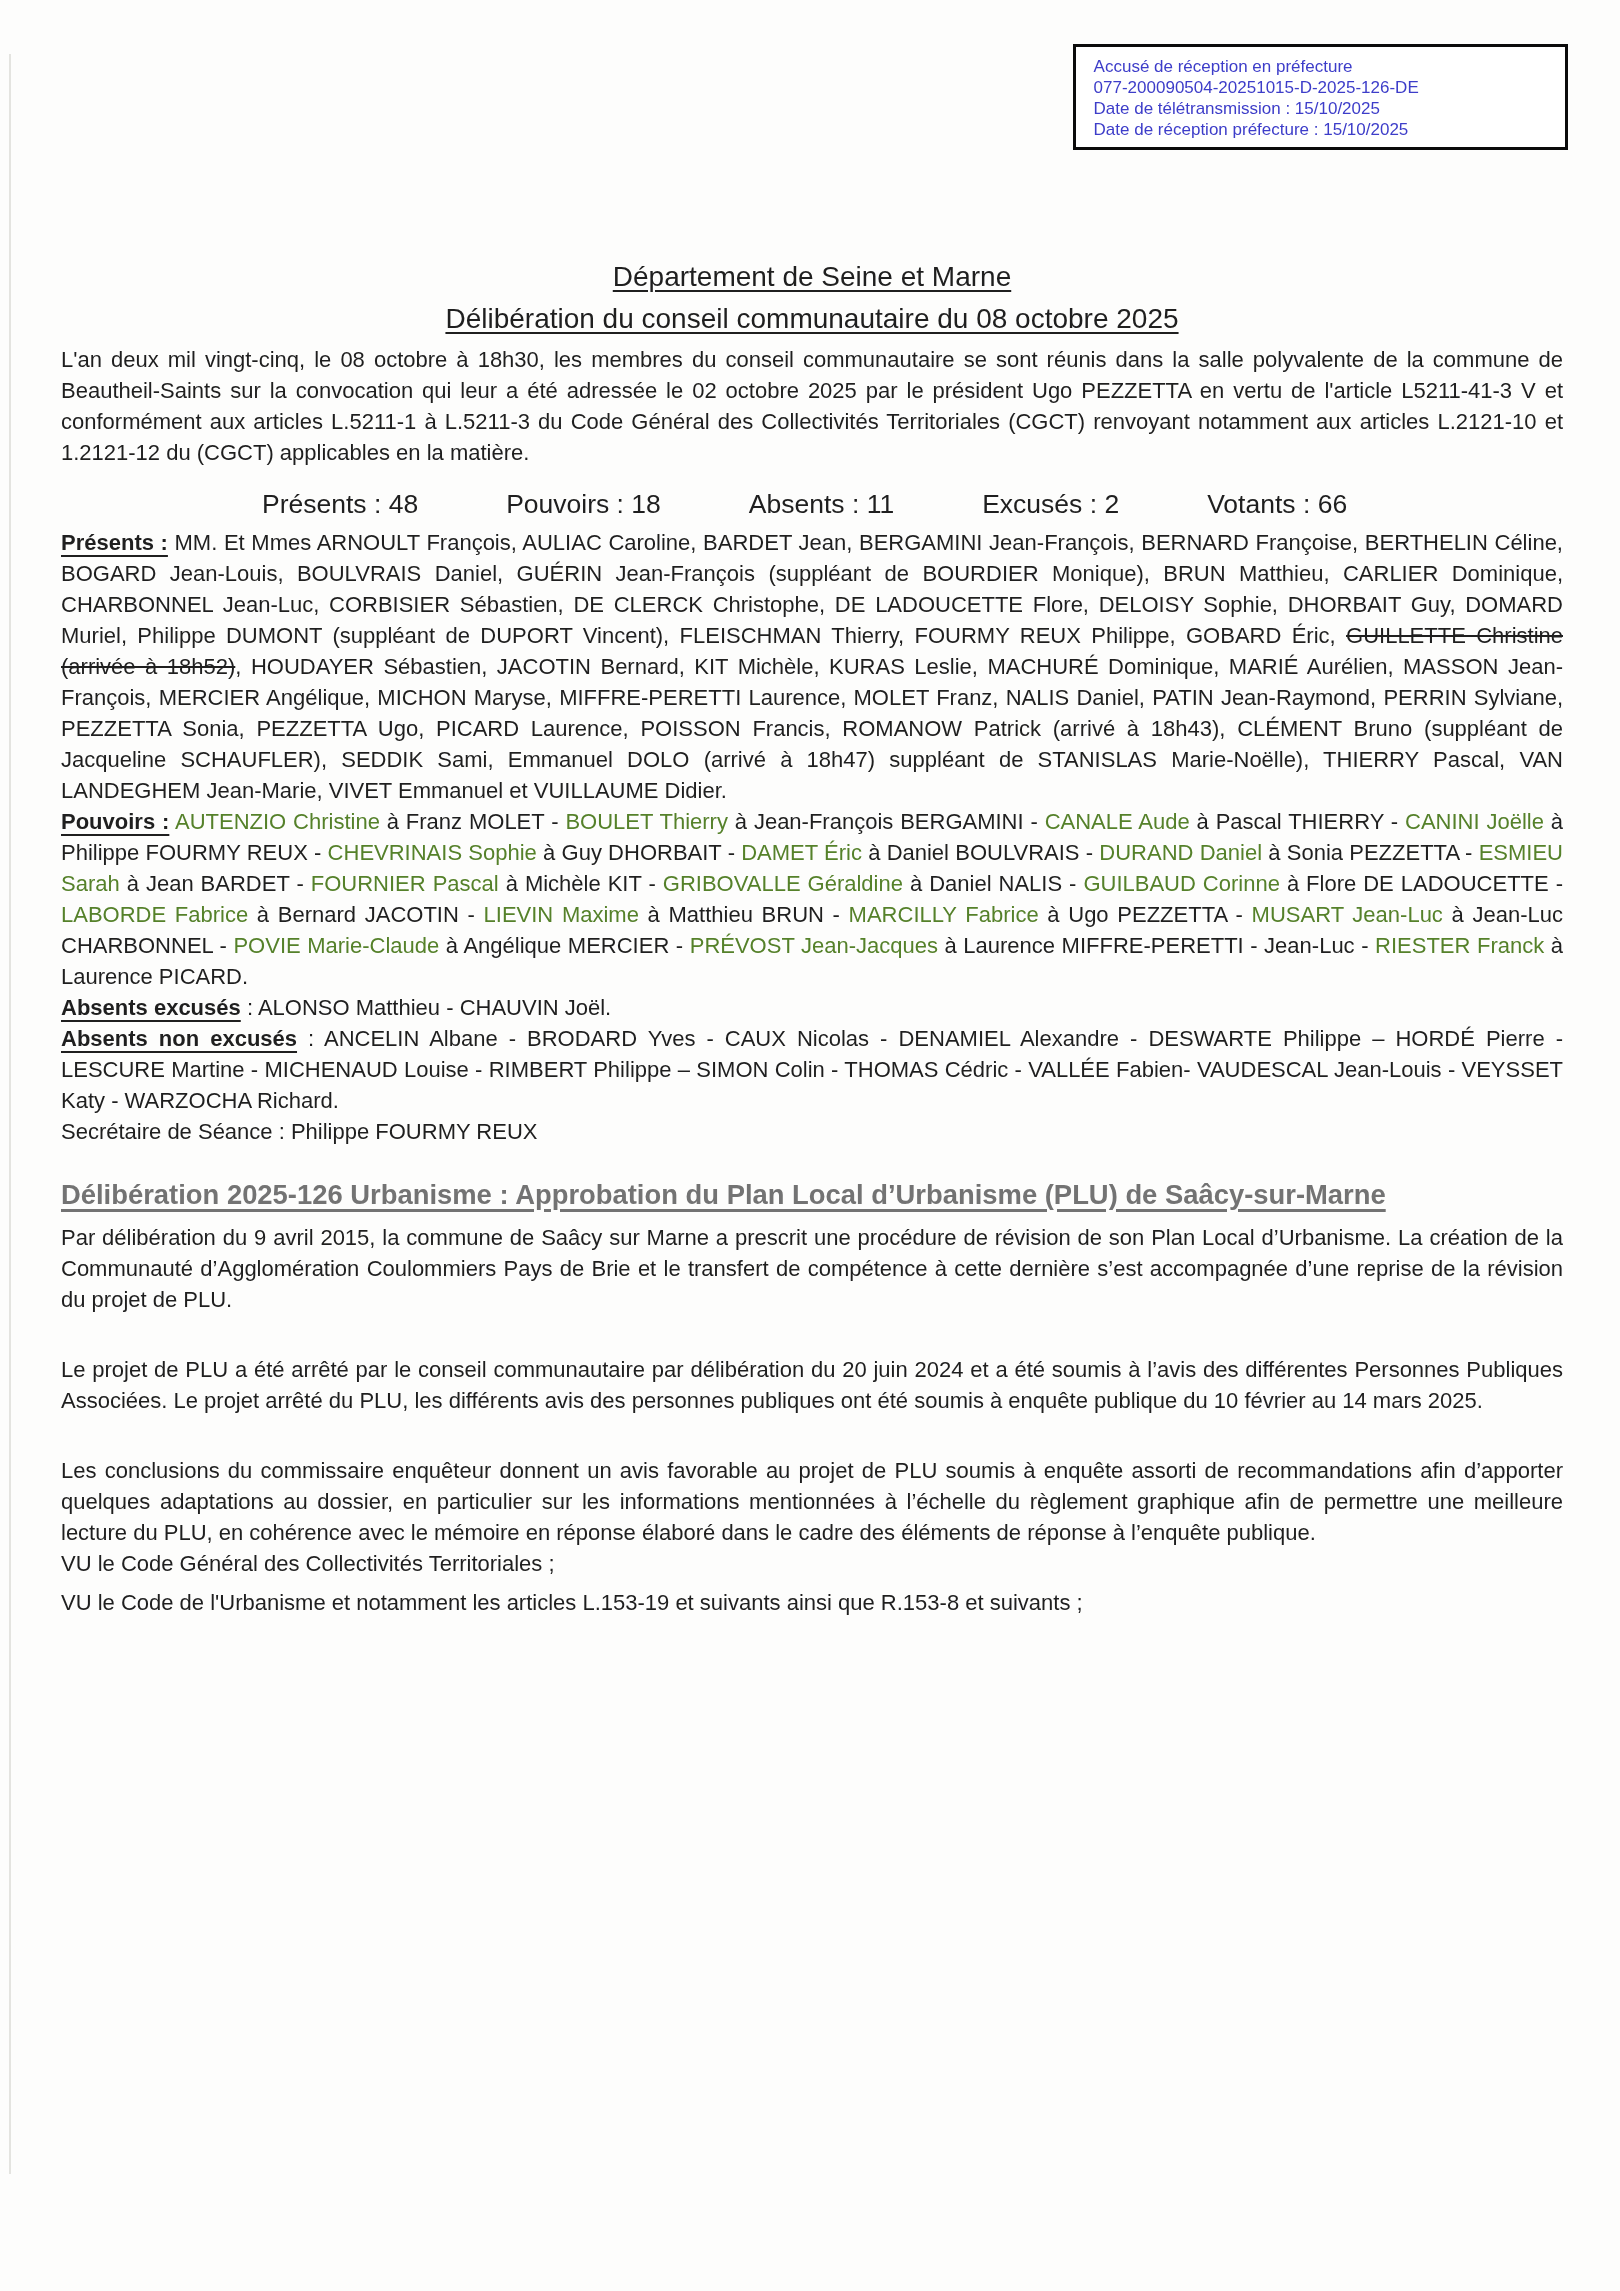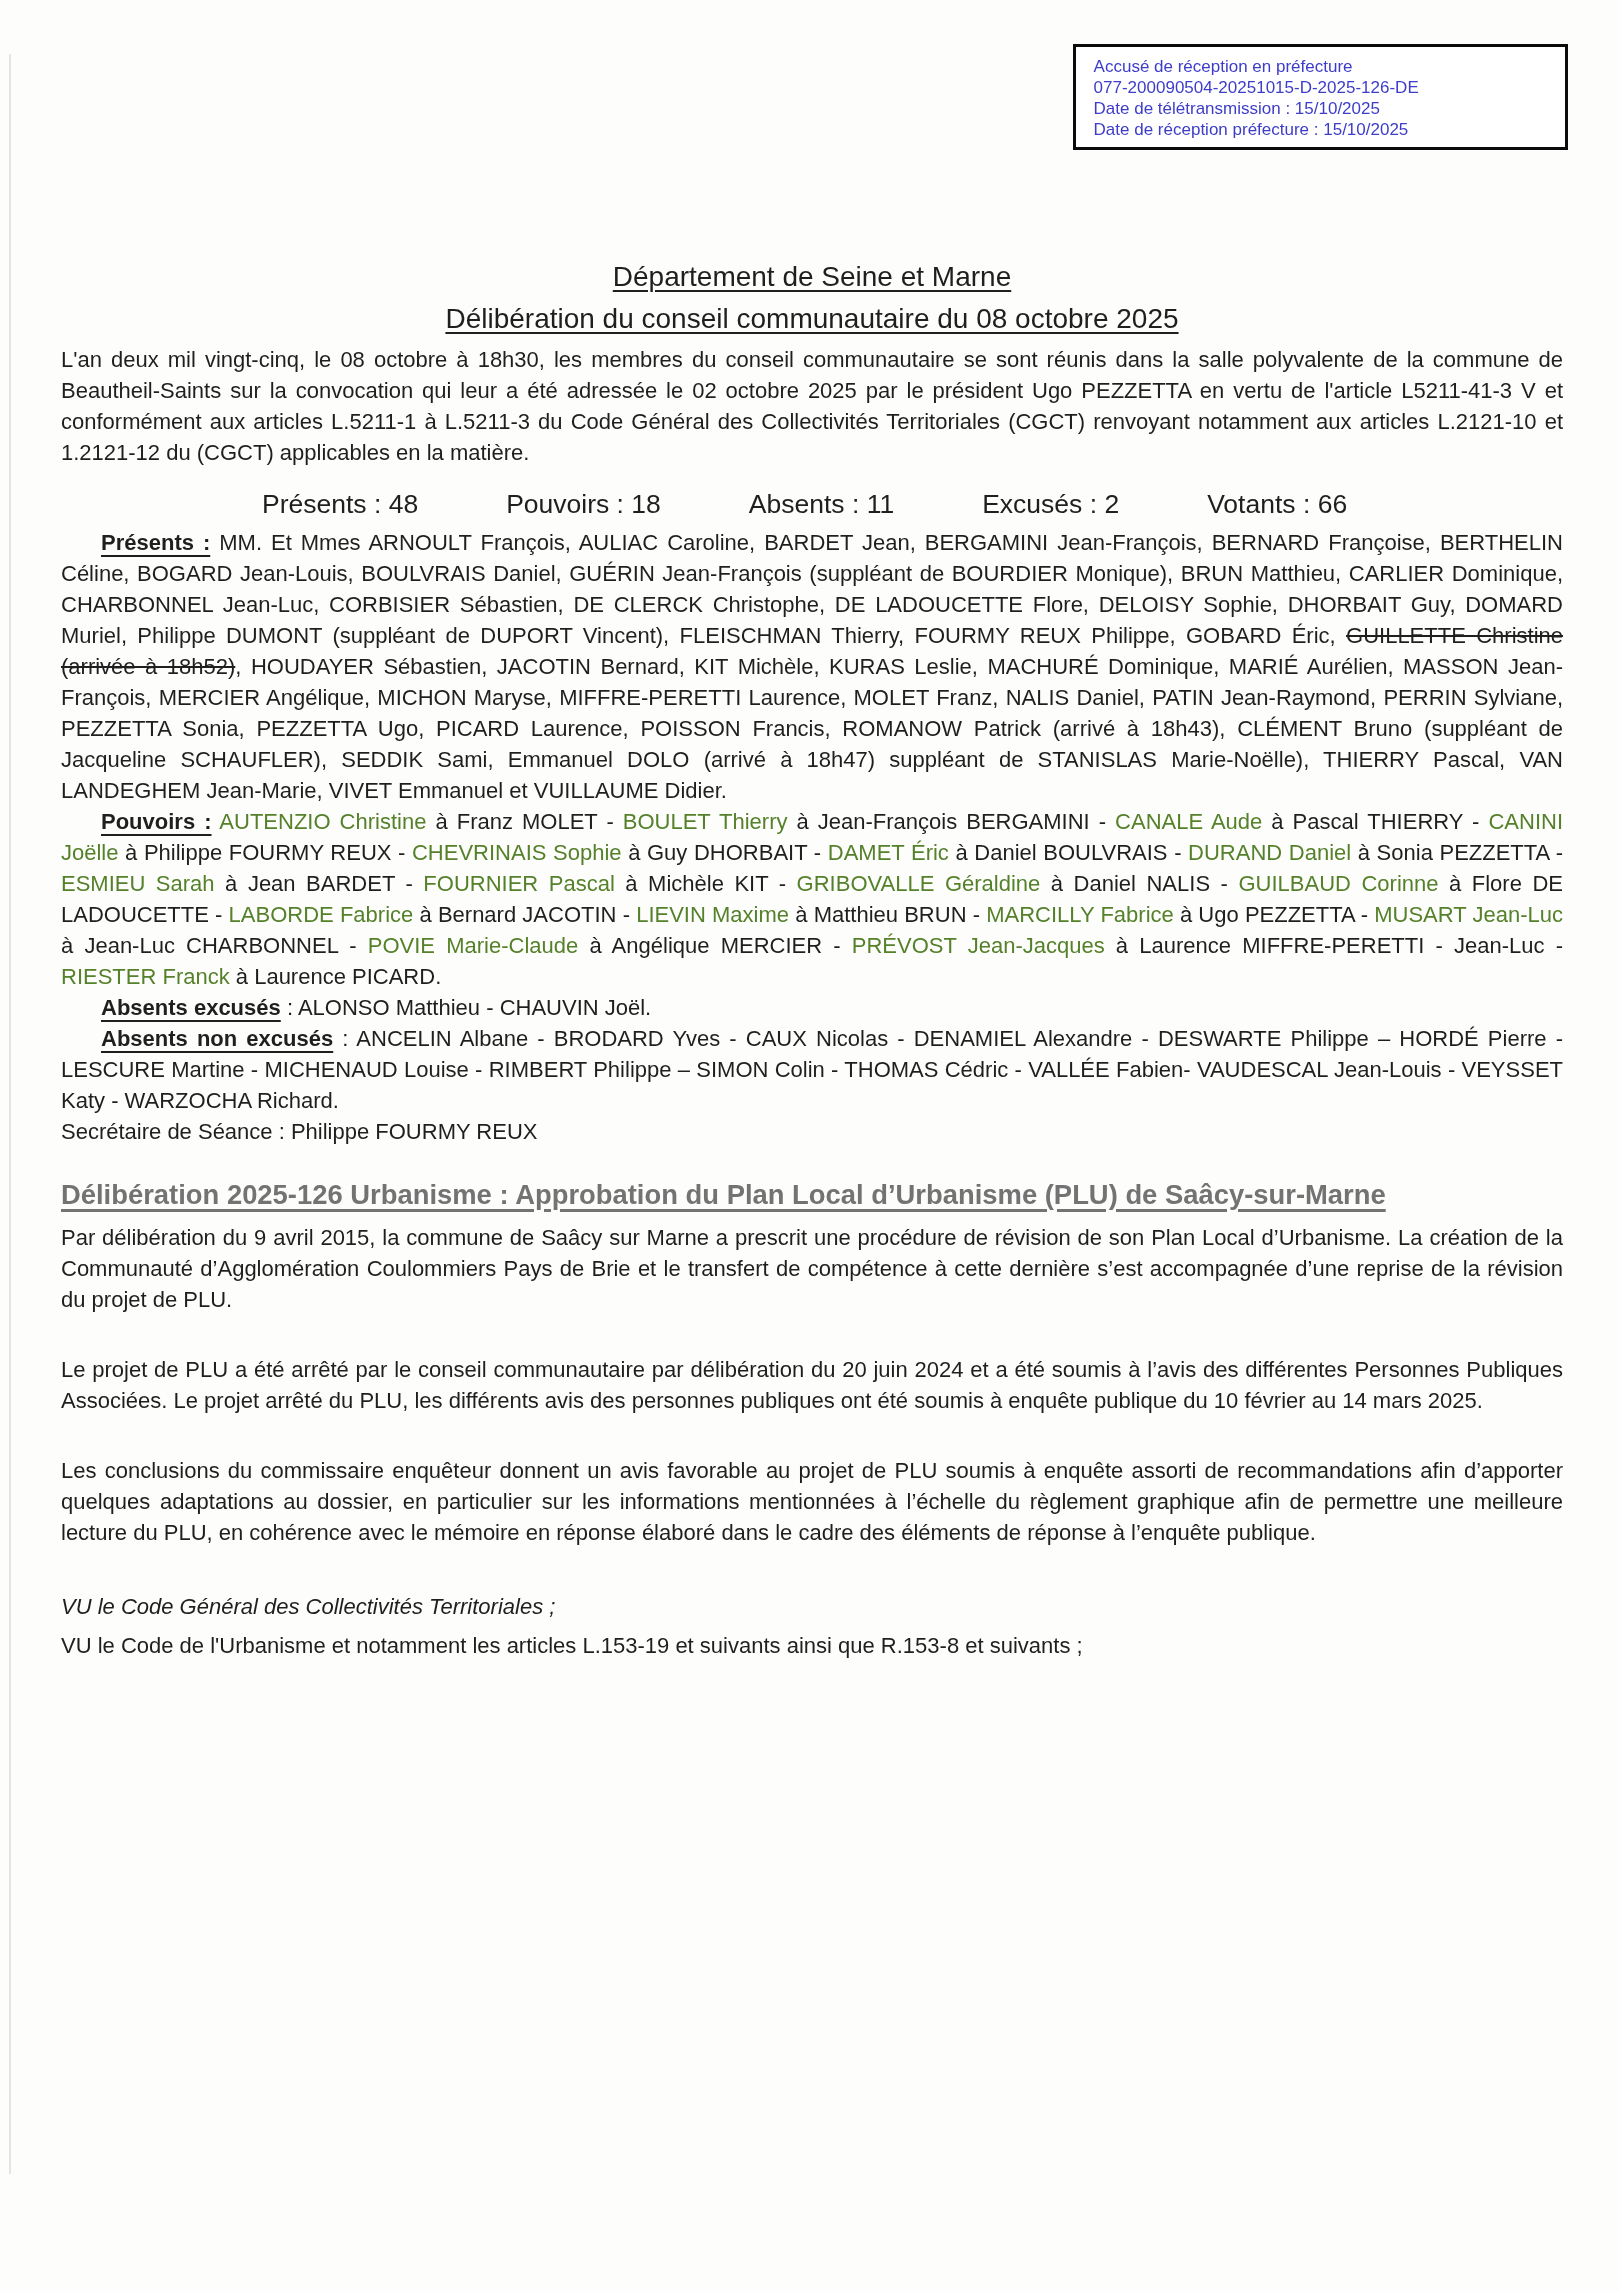--- a/index.html
+++ b/index.html
@@ -33,32 +33,32 @@
     border-bottom:3.9px solid #1b1b1b;
     padding-bottom:1px;
     text-shadow:2px 0 0 rgba(90,90,90,0.35);
   }
   .t3{margin-top:6.9px;font-size:28px;line-height:35px;}
   p{margin:0;font-size:22px;line-height:31px;}
   .just{text-align:justify;}
   .intro{margin-top:7.8px;}
   .counts{display:flex;gap:88px;margin:19px 0 0 201px;font-size:26.5px;line-height:34px;}
   .para-presents{margin-top:5.9px;}
-  .label{font-weight:bold;text-decoration:underline;text-decoration-thickness:2px;text-underline-offset:4.9px;margin-left:40px;}
+  .label{font-weight:bold;text-decoration:underline;text-decoration-thickness:2px;text-underline-offset:4.9px;}
   .green{color:#55812a;}
   .strike{text-decoration:line-through;text-decoration-thickness:2px;}
   .delib{
     margin:29px 0 0 0;
     font-size:27.4px;line-height:37px;font-weight:bold;
     color:#737373;
   }
   .delib span{text-decoration:underline;text-decoration-thickness:2.5px;text-underline-offset:4.9px;}
   .mt10{margin-top:9.8px;}
   .mt40{margin-top:39px;}
-  .mt44{margin-top:43px;font-style:italic;}
+  .mt44{}
   .mt8{margin-top:7.8px;}
 </style>
 </head>
 <body>
 
 <div class="scan-line"></div>
 
 <div class="stamp">
   <div>Accusé de réception en préfecture</div>
   <div>077-200090504-20251015-D-2025-126-DE</div>

